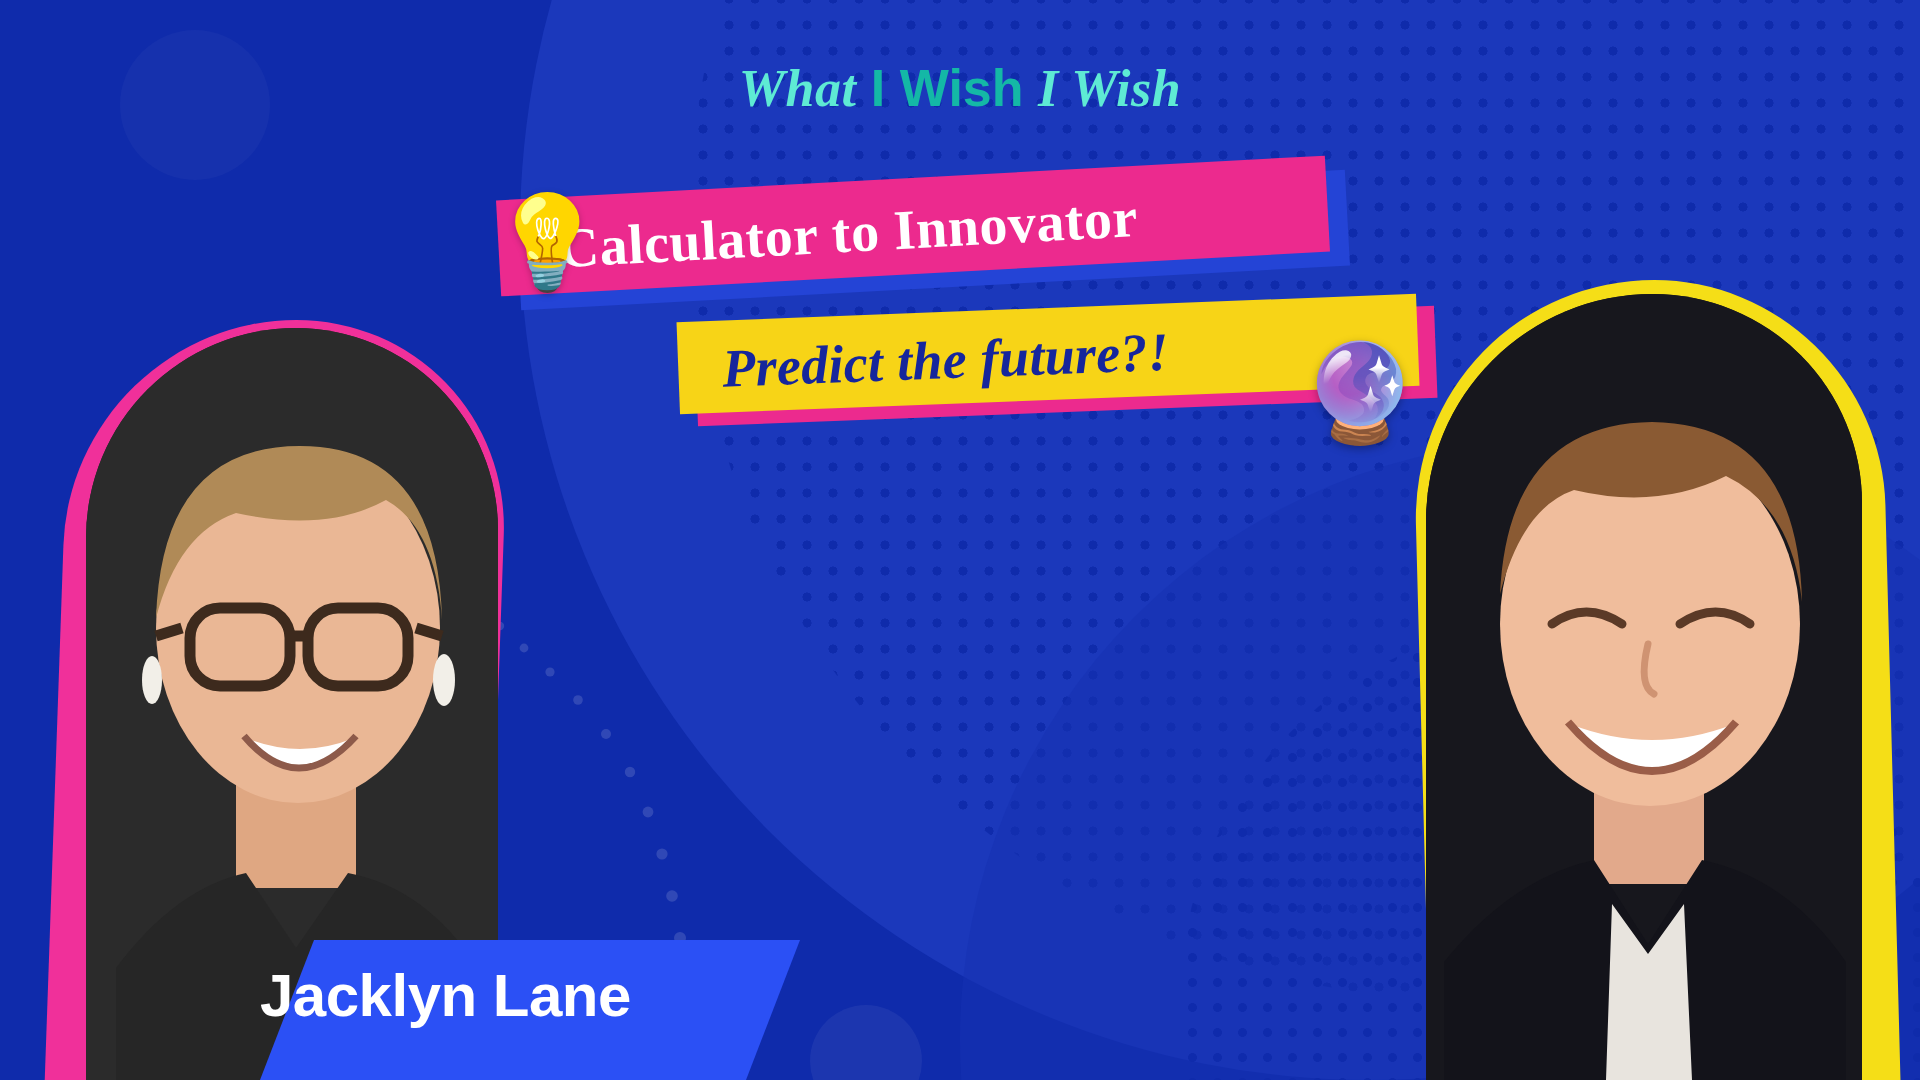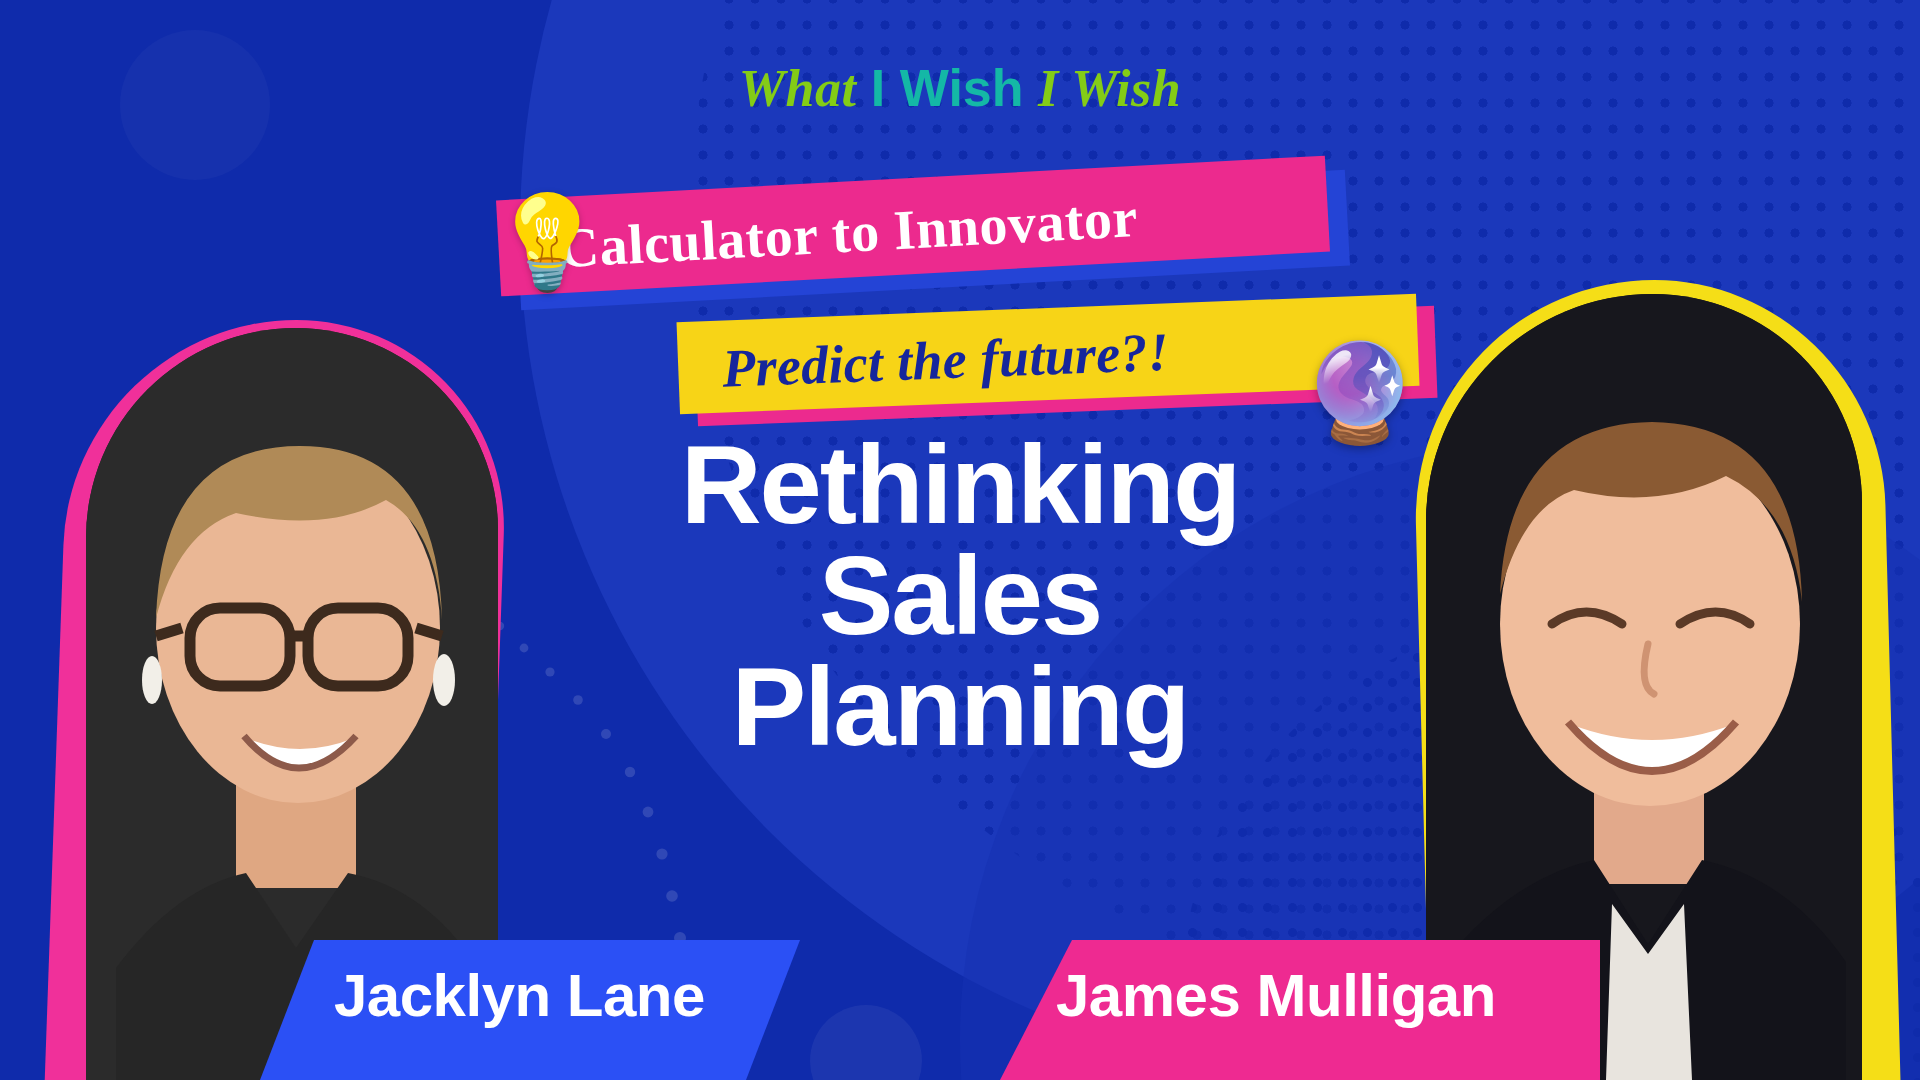--- a/index.html
+++ b/index.html
@@ -102,21 +102,21 @@
   }
   .eyebrow span{
     font-size:52px;
     line-height:1;
     vertical-align:baseline;
   }
   .eb-accent{
     font-family:"Liberation Serif", serif;
     font-style:italic;
     font-weight:700;
-    color:#84cc16;
+    color:#5eead4;
     letter-spacing:.5px;
   }
   .eb-plain{
     font-family:"Liberation Sans", sans-serif;
     font-weight:700;
     color:#14b8a6;
     letter-spacing:0px;
   }
 
   
@@ -224,21 +224,21 @@
     font-size:60px;
     color:#ffffff;
     letter-spacing:-.5px;
     white-space:nowrap;
   }
   .plate-left{left:260px;top:940px;width:540px;height:140px;}
   .plate-left .plate-shape{
     background:#2b50f5;
     clip-path:polygon(10% 0,100% 0,90% 100%,0 100%);
   }
-  .plate-left .plate-name{margin-left:74px;margin-top:-30px;}
+  .plate-left .plate-name{margin-top:-30px;}
   .plate-right{left:1000px;top:940px;width:600px;height:140px;}
   .plate-right .plate-shape{
     background:#ee2a91;
     clip-path:polygon(12% 0,100% 0,100% 100%,0 100%);
   }
   .plate-right .plate-name{margin-left:56px;margin-top:-30px;}
 </style>
 </head>
 <body>
 
@@ -346,29 +346,20 @@
 
   <div class="ribbon2-wrap">
     <div class="ribbon2-shadow"></div>
     <div class="ribbon2"></div>
     <div class="ribbon2-text">
       <span class="label">Predict the future?!</span>
     </div>
   </div>
   <div class="ball">🔮</div>
 
-  <div class="title">
-    <span class="line">Rethinking</span>
-    <span class="line">Sales</span>
-    <span class="line">Planning</span>
-  </div>
 
   <div class="plate plate-left">
     <div class="plate-shape"></div>
     <div class="plate-name">Jacklyn Lane</div>
   </div>
 
-  <div class="plate plate-right">
-    <div class="plate-shape"></div>
-    <div class="plate-name">James Mulligan</div>
-  </div>
 
 </div>
 
 </body></html>

